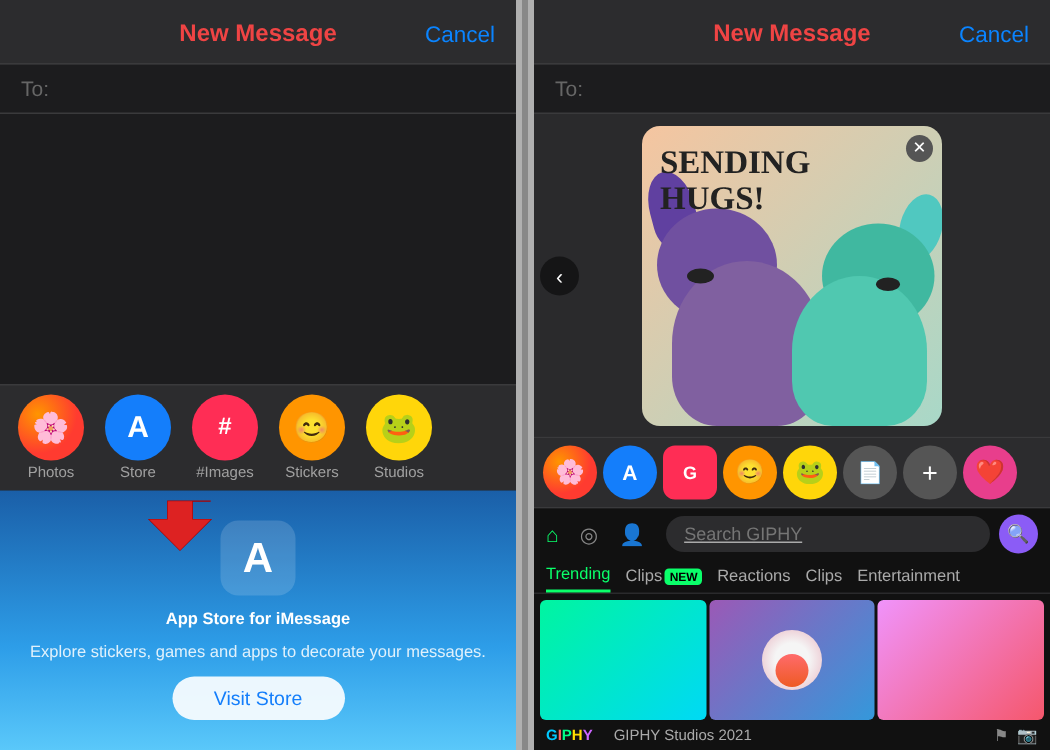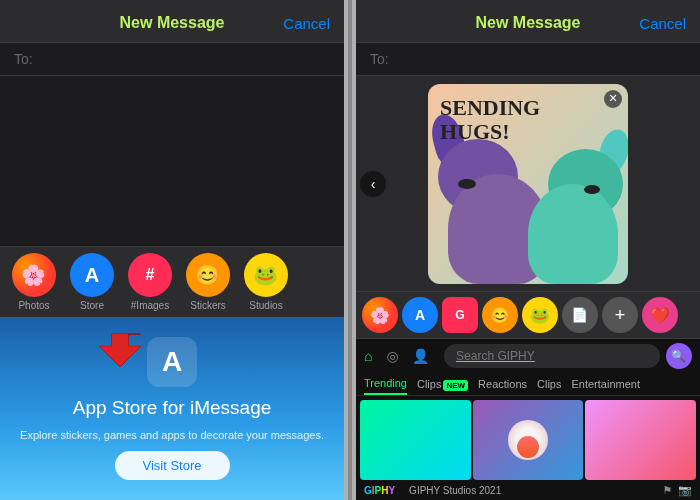--- a/index.html
+++ b/index.html
@@ -27,21 +27,21 @@
       display: flex;
       align-items: center;
       justify-content: center;
       padding: 14px 16px 10px;
       position: relative;
       background: #2c2c2e;
       border-bottom: 1px solid #3a3a3c;
     }
 
     .header-title {
-      color: #bef264;
+      color: #ef4444;
       font-size: 16px;
       font-weight: 600;
     }
 
     .header-cancel {
       position: absolute;
       right: 14px;
       color: #0a84ff;
       font-size: 15px;
       cursor: pointer;
@@ -113,22 +113,22 @@
       background: rgba(255,255,255,0.15);
       border-radius: 12px;
       display: flex;
       align-items: center;
       justify-content: center;
       font-size: 26px;
     }
 
     .app-store-title {
       color: #fff;
-      font-size: 19px;
-      font-weight: 400;
+      font-size: 11px;
+      font-weight: 700;
     }
 
     .app-store-desc {
       color: rgba(255,255,255,0.85);
       font-size: 11px;
       text-align: center;
     }
 
     .visit-store-btn {
       background: rgba(255,255,255,0.9);

